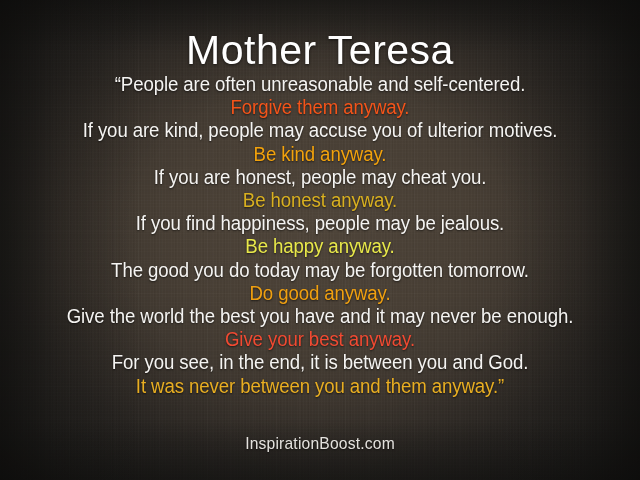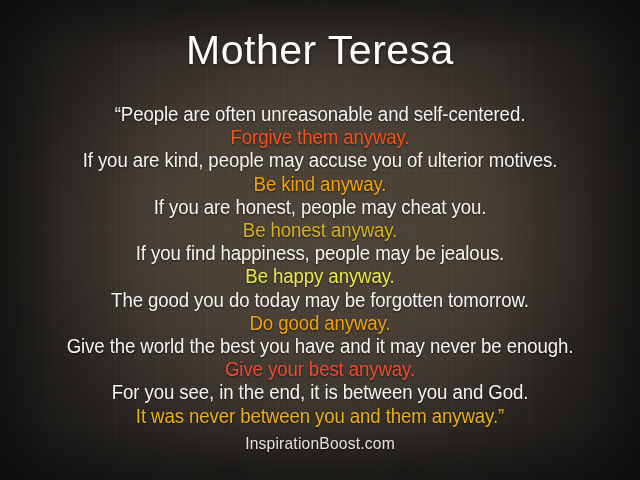--- a/index.html
+++ b/index.html
@@ -121,21 +121,21 @@
     line-height: 48px;
     font-weight: normal;
     letter-spacing: 0.5px;
     color: #ffffff;
     text-shadow: 0 1px 3px rgba(0,0,0,0.55);
     margin: 0;
   }
 
   .quote-block {
     position: absolute;
-    top: 103px;
+    top: 73px;
     left: 0;
     right: 0;
   }
 
   .qline {
     font-size: 19.5px;
     line-height: 23.2px;
     font-weight: normal;
     letter-spacing: -0.1px;
     color: #f5f4f2;

